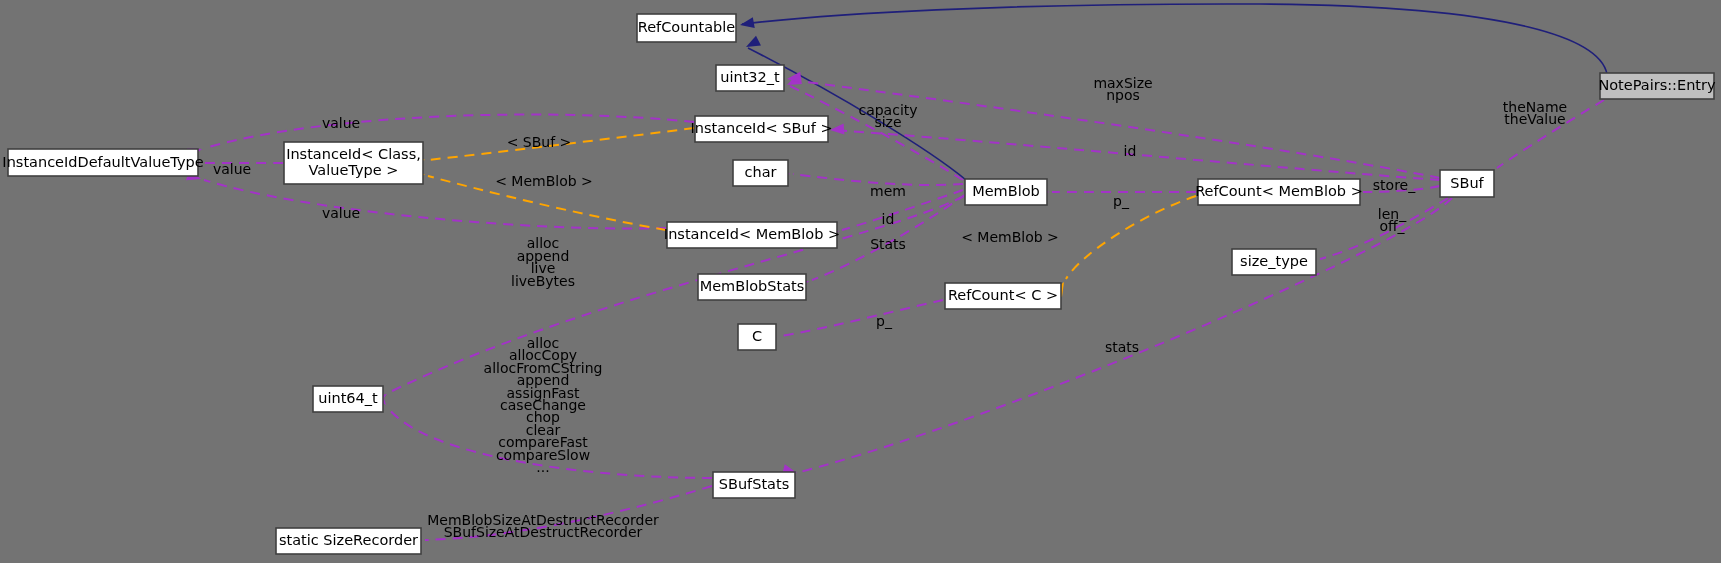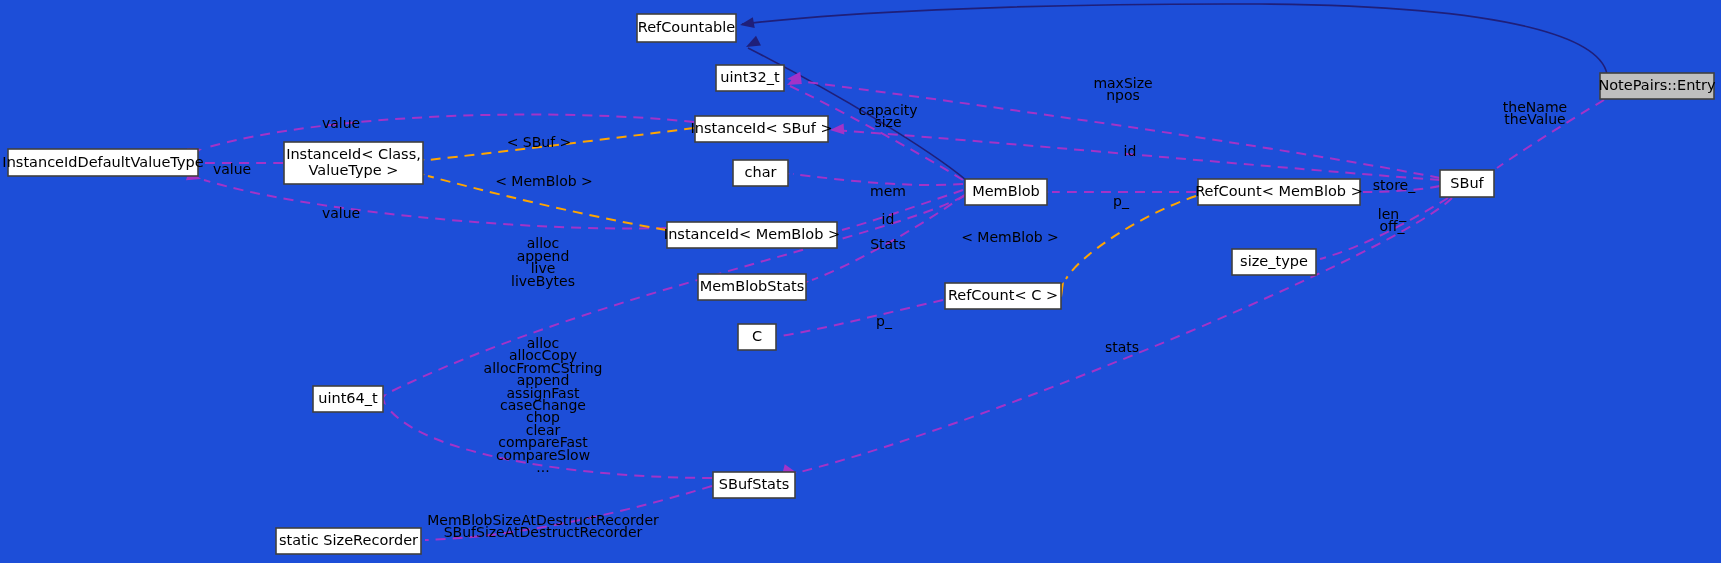--- a/index.html
+++ b/index.html
@@ -1,17 +1,17 @@
 <!DOCTYPE html>
 <html><head>
 <meta charset="utf-8">
 <style>
   html,body{margin:0;padding:0;background:#ffffff;}
   body{font-family:"DejaVu Sans","Liberation Sans",sans-serif;}
-  #diagram{position:relative;width:1721px;height:563px;background:#1d4ed8;overflow:hidden;}
+  #diagram{position:relative;width:1721px;height:563px;background:#737373;overflow:hidden;}
   #diagram svg{position:absolute;left:0;top:0;width:1721px;height:563px;}
   .node-label{font-size:14.5px;fill:#000;text-anchor:middle;dominant-baseline:middle;}
   .edge-label{font-size:14px;fill:#000;text-anchor:middle;dominant-baseline:middle;}
   .box-rect{fill:#ffffff;stroke:#404040;stroke-width:1.6px;}
   .box-rect.current{fill:#bfbfbf;stroke:#404040;}
   .edge-usage{stroke:#a333c8;stroke-width:2px;stroke-dasharray:10 7;fill:none;}
   .edge-template{stroke:#ffa500;stroke-width:2px;stroke-dasharray:10 7;fill:none;}
   .edge-inherit{stroke:#1f1f7a;stroke-width:1.6px;fill:none;}
   .ah-usage{fill:#a333c8;}
   .ah-template{fill:#ffa500;}

